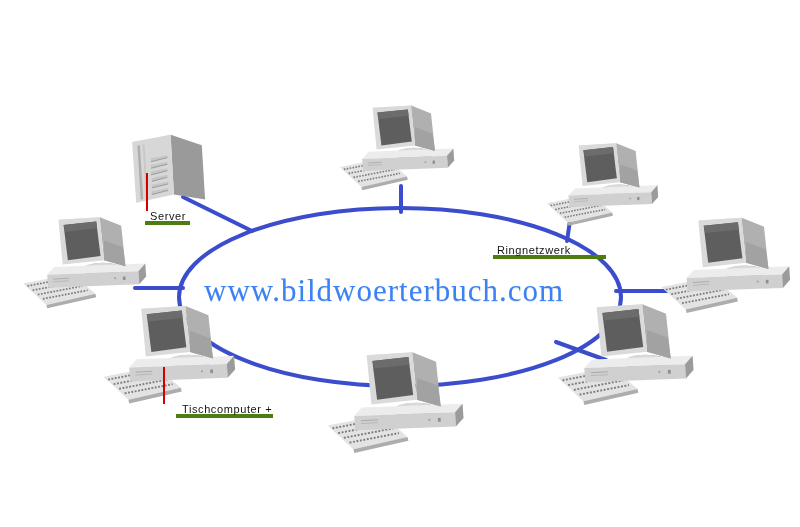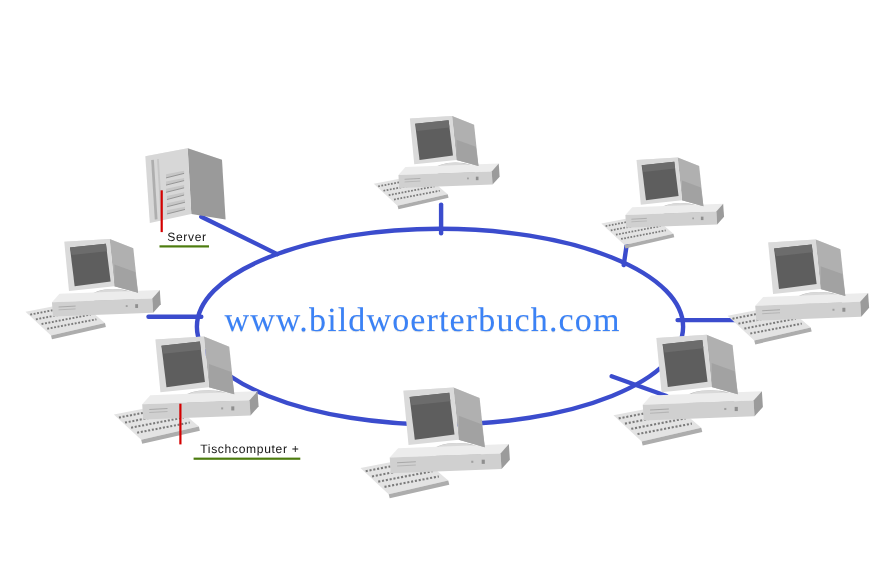--- a/index.html
+++ b/index.html
@@ -12,24 +12,23 @@
     font-family:"Liberation Serif", serif;
     font-size:31px; line-height:34px; letter-spacing:1px;
     color:#3b82f6; white-space:nowrap; z-index:0;
     text-shadow:0 1px 0 #e8e8e8;
     margin-top:48px;
   }
   svg.net { position:absolute; left:0; top:0; z-index:1; }
   .term {
     position:absolute; z-index:3;
     font-size:11px; line-height:13px; letter-spacing:0.6px; color:#141414;
-    border-bottom:2px solid #4d7c0f; white-space:nowrap;
+    border-bottom:4px solid #4d7c0f; white-space:nowrap;
     box-sizing:border-box; height:16px; padding:1px 2px 0 5px;
     cursor:pointer;
-    text-align:right;
   }
   #term-server  { left:145px; top:209px; width:45px; }
   #term-ring    { left:493px; top:243px; width:113px; padding-left:4px; }
   #term-desktop { left:176px; top:402px; width:97px; padding-left:6px; }
   .vline { position:absolute; width:2px; background:#d40000; z-index:3; }
   #vline-server  { left:146px; top:173px; height:38px; }
   #vline-desktop { left:163px; top:367px; height:37px; }
 </style>
 </head>
 <body>
@@ -114,15 +113,16 @@
     <use href="#pc" xlink:href="#pc" transform="translate(656,206) scale(0.90)"></use>
     <use href="#pc" xlink:href="#pc" transform="translate(552,292) scale(0.95)"></use>
     <use href="#pc" xlink:href="#pc" transform="translate(322,340) scale(0.95)"></use>
     <use href="#pc" xlink:href="#pc" transform="translate(98,294) scale(0.92)"></use>
   </svg>
 
   <div class="vline" id="vline-server"></div>
   <div class="vline" id="vline-desktop"></div>
 
   <div class="term" id="term-server">Server</div>
+  <div class="term" id="term-ring">Ringnetzwerk</div>
   <div class="term" id="term-desktop">Tischcomputer +</div>
 
 </div>
 
 </body></html>

